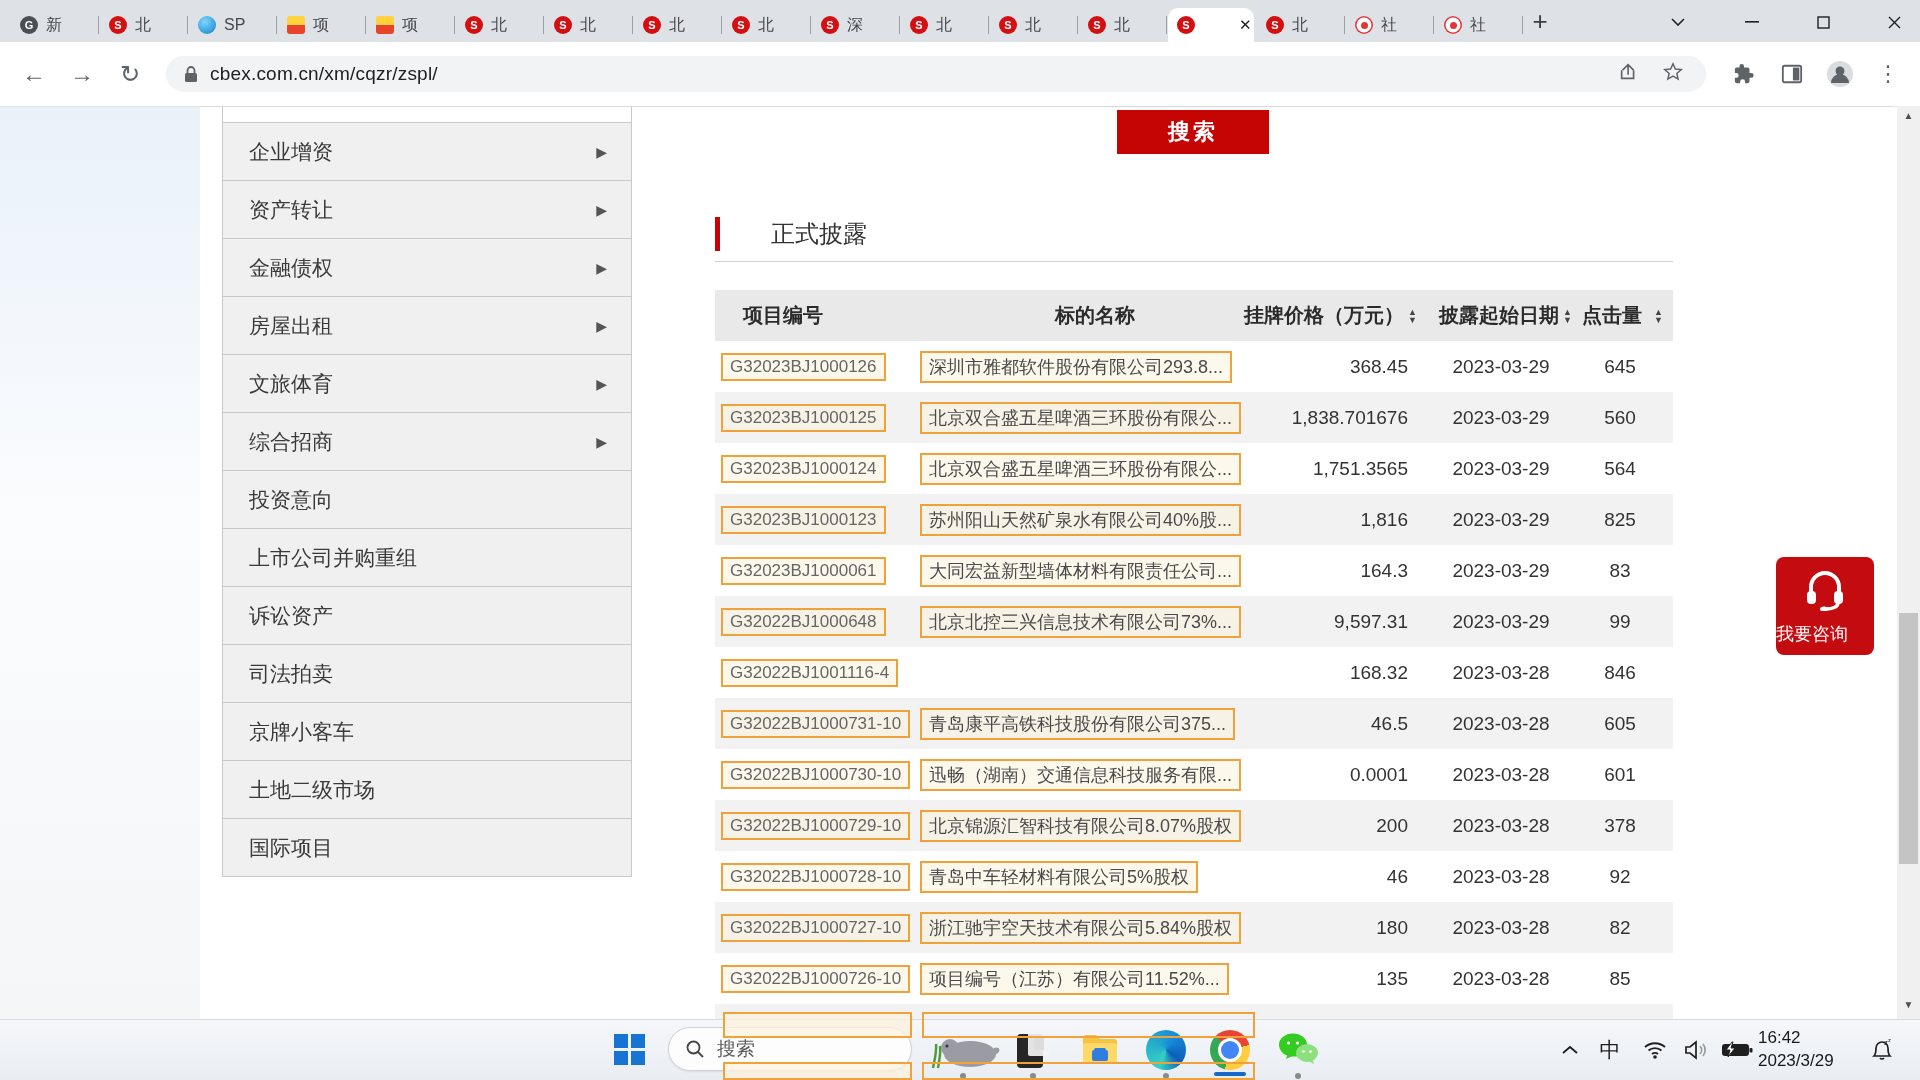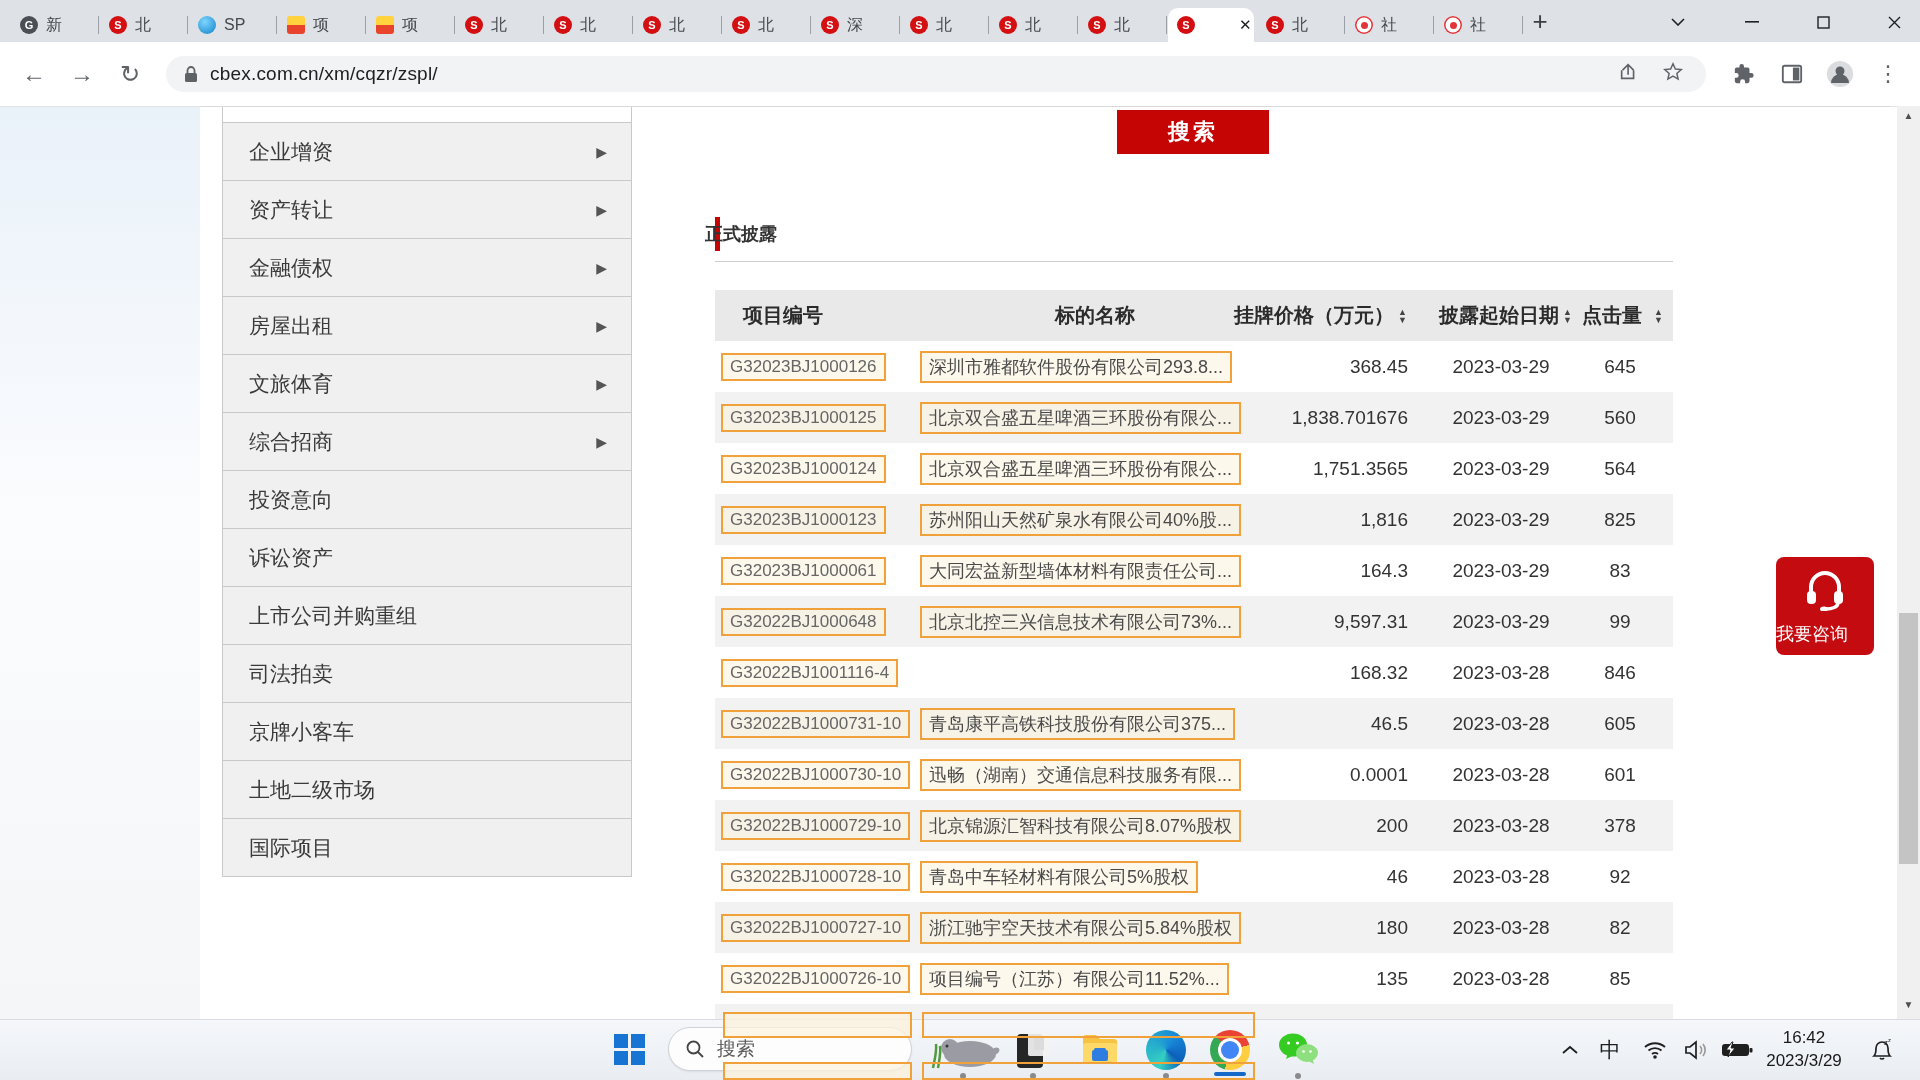--- a/index.html
+++ b/index.html
@@ -49,29 +49,29 @@
   .side-item{position:relative;height:57px;border-bottom:1px solid #c9c9c9;display:flex;align-items:center;cursor:pointer;}
   .side-item:last-child{border-bottom:none;}
   .side-label{margin-left:26px;font-size:21px;color:#3a3a3a;}
   .side-arrow{position:absolute;right:24px;font-size:14px;color:#555;visibility:hidden;}
   .side-item.has-arrow .side-arrow{visibility:visible;}
 
   #searchbtn{position:absolute;left:1117px;top:110px;width:152px;height:44px;background:#c50404;
     color:#fff;font-size:22px;font-weight:bold;display:flex;align-items:center;justify-content:center;letter-spacing:3px;cursor:pointer;}
 
   #secbar{position:absolute;left:715px;top:217px;width:5px;height:34px;background:#c50404;}
-  #sectitle{position:absolute;left:705px;top:217px;height:34px;line-height:34px;font-size:18px;color:#333;font-weight:bold;}
+  #sectitle{position:absolute;left:771px;top:217px;height:34px;line-height:34px;font-size:24px;color:#333;}
   #secline{position:absolute;left:715px;top:261px;width:958px;height:1px;background:#cfcfcf;}
 
   
   #thead{position:absolute;left:715px;top:290px;width:958px;height:51px;background:#e9e9e9;font-weight:bold;color:#2b2b2b;font-size:20px;}
   .hcell{position:absolute;top:0;height:51px;display:flex;align-items:center;}
   .h-id{left:28px;}
   .h-name{left:300px;width:160px;justify-content:center;}
-  .h-price{right:266px;margin-left:48px;}
+  .h-price{right:256px;margin-left:48px;}
   .h-date{left:724px;}
   .h-clicks{left:867px;gap:8px;}
   .sort{display:flex;flex-direction:column;margin-left:4px;}
   .sort span{font-size:9px;line-height:8px;color:#444;}
 
   #tbody{position:absolute;left:715px;top:341px;width:958px;}
   .trow{position:relative;height:51px;}
   .trow:nth-child(even){background:#f2f2f2;}
   .cell{position:absolute;top:50%;transform:translateY(-50%);}
   .obox{display:inline-block;border:2px solid #f0a13a;background:rgba(252,242,220,0.55);padding:2px 7px;white-space:nowrap;}
@@ -102,21 +102,21 @@
     border:1px solid #cfd3d9;box-shadow:0 1px 2px rgba(0,0,0,0.08);display:flex;align-items:center;box-sizing:border-box;}
   #tb-search-text{margin-left:12px;font-size:19px;color:#5a5a5a;}
   .tb-ico{position:absolute;top:1030px;width:40px;height:40px;}
   .dot{position:absolute;top:1073px;width:6px;height:6px;border-radius:50%;background:#8a8a8a;}
   #chrome-ind{position:absolute;left:1214px;top:1072px;width:32px;height:4px;border-radius:2px;background:#1668c9;}
   #chrome-ico{border-radius:50%;background:conic-gradient(from -45deg,#ea4335 0 120deg,#ffcd40 0 240deg,#34a853 0 360deg);position:relative;}
   #chrome-ico::before{content:"";position:absolute;left:8px;top:8px;width:24px;height:24px;border-radius:50%;background:#fff;}
   #chrome-ico::after{content:"";position:absolute;left:11px;top:11px;width:18px;height:18px;border-radius:50%;background:#4285f4;}
   #edge-ico{border-radius:50%;background:conic-gradient(from 200deg,#35d1c2,#1787d8 55%,#0d5fb8 80%,#35d1c2);}
   .tray{position:absolute;top:1019px;height:61px;display:flex;align-items:center;justify-content:center;color:#1f1f1f;}
-  #clock{position:absolute;left:1758px;top:1026px;width:92px;text-align:center;font-size:17px;line-height:23px;color:#1a1a1a;}
+  #clock{position:absolute;left:1758px;top:1026px;width:92px;text-align:left;font-size:17px;line-height:23px;color:#1a1a1a;}
 
   
   .anno{position:absolute;border:2px solid #f0a13a;box-sizing:border-box;z-index:60;}
   .anno.fill{background:rgba(252,242,220,0.75);}
   #annoA{left:723px;top:1012px;width:189px;height:26px;}
   #annoB{left:922px;top:1012px;width:333px;height:26px;}
   #annoC{left:723px;top:1062px;width:189px;height:18px;}
   #annoD{left:922px;top:1062px;width:333px;height:18px;}
 </style>
 </head>
@@ -331,26 +331,26 @@
         <span class="side-label">综合招商</span>
         <span class="side-arrow">▶</span>
       </div>
 
       <div class="side-item">
         <span class="side-label">投资意向</span>
 
       </div>
 
       <div class="side-item">
+        <span class="side-label">上市公司并购重组</span>
+
+      </div>
+
+      <div class="side-item">
         <span class="side-label">诉讼资产</span>
-
-      </div>
-
-      <div class="side-item">
-        <span class="side-label">上市公司并购重组</span>
 
       </div>
 
       <div class="side-item">
         <span class="side-label">司法拍卖</span>
 
       </div>
 
       <div class="side-item">
         <span class="side-label">京牌小客车</span>

